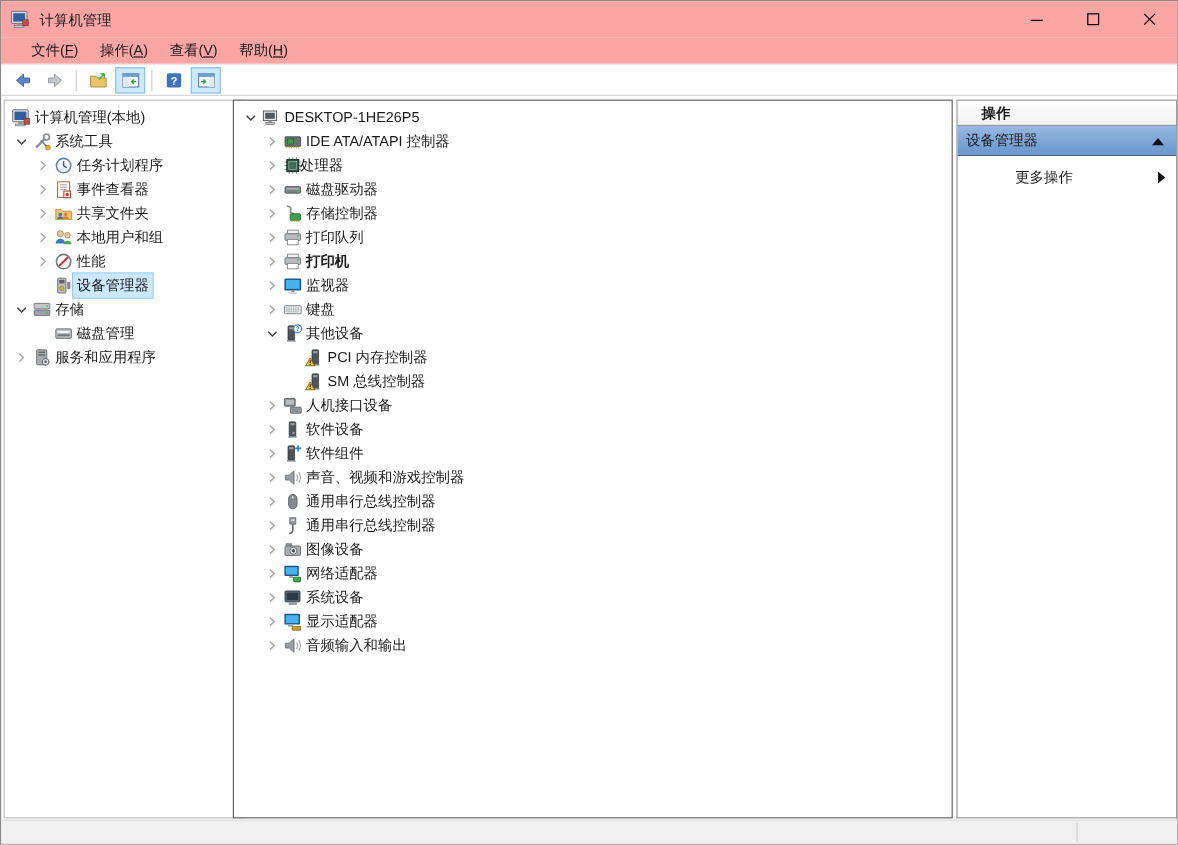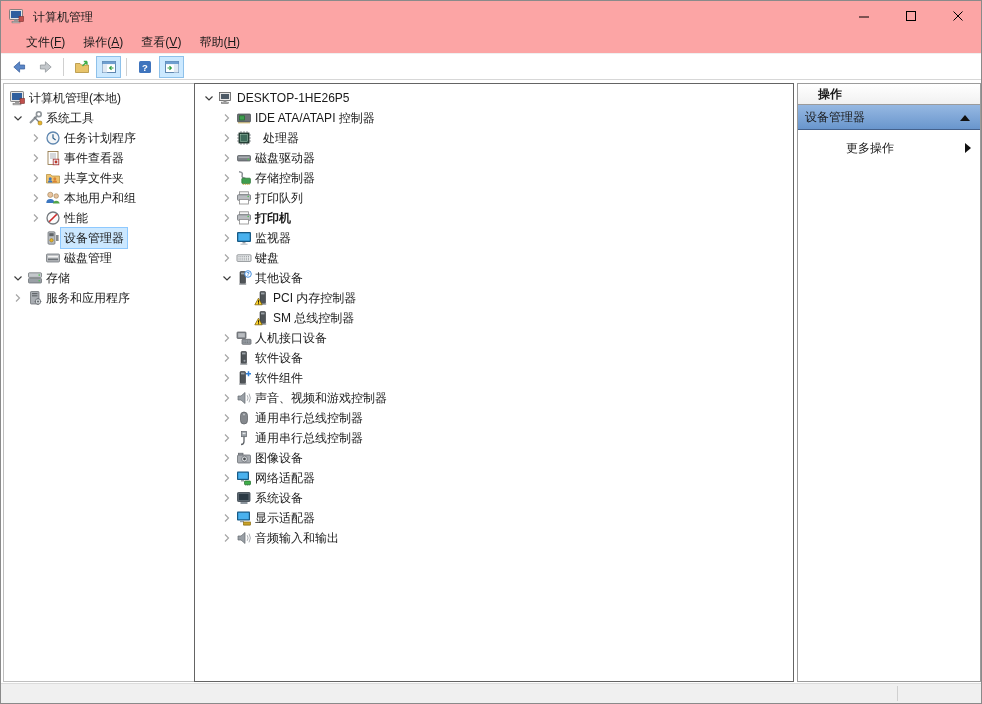--- a/index.html
+++ b/index.html
@@ -230,38 +230,38 @@
         <div class="tree-row">
           <span class="tree-icon" style="left: 41px;"><svg width="16" height="16" viewBox="0 0 16 16">
               <rect x="3" y="1.8" width="7" height="12.4" rx="1" fill="#b9bcc0" stroke="#63686d" stroke-width="0.7"></rect>
               <rect x="4.3" y="3.2" width="4.4" height="3" fill="#5f6468"></rect>
               <circle cx="6.5" cy="10.3" r="1.7" fill="#e8b427" stroke="#8a6d12" stroke-width="0.5"></circle>
               <rect x="11" y="5" width="2.6" height="6" fill="#85898e"></rect>
             </svg></span>
           <span class="tree-label selected" style="left: 57px;">设备管理器</span>
         </div>
         <div class="tree-row">
-          <span class="tree-icon" style="left: 41px;"><svg width="16" height="16" viewBox="0 0 16 16">
-              <rect x="1.5" y="4" width="13" height="8" rx="1" fill="#b9bcc0" stroke="#63686d" stroke-width="0.7"></rect>
-              <rect x="3" y="5.8" width="10" height="1.6" fill="#f4f4f4"></rect>
-              <rect x="3" y="8.6" width="10" height="1.6" fill="#6d7277"></rect>
-            </svg></span>
-          <span class="tree-label" style="left: 57px;">磁盘管理</span>
-        </div>
-        <div class="tree-row">
           <span class="tree-arrow" style="left: 6px;"><svg width="16" height="16" viewBox="0 0 16 16">
               <polyline points="4.5,6.5 8,10 11.5,6.5" fill="none" stroke="#3c3c3c" stroke-width="1.2"></polyline>
             </svg></span>
           <span class="tree-icon" style="left: 23px;"><svg width="16" height="16" viewBox="0 0 16 16">
               <rect x="1.5" y="2.8" width="13" height="4.6" rx="0.8" fill="#c4c8cc" stroke="#63686d" stroke-width="0.7"></rect>
               <circle cx="12.2" cy="5.1" r="0.8" fill="#51c153"></circle>
               <rect x="1.5" y="8.4" width="13" height="4.6" rx="0.8" fill="#9aa0a6" stroke="#63686d" stroke-width="0.7"></rect>
               <circle cx="12.2" cy="10.7" r="0.8" fill="#51c153"></circle>
             </svg></span>
           <span class="tree-label" style="left: 39px;">存储</span>
+        </div>
+        <div class="tree-row">
+          <span class="tree-icon" style="left: 41px;"><svg width="16" height="16" viewBox="0 0 16 16">
+              <rect x="1.5" y="4" width="13" height="8" rx="1" fill="#b9bcc0" stroke="#63686d" stroke-width="0.7"></rect>
+              <rect x="3" y="5.8" width="10" height="1.6" fill="#f4f4f4"></rect>
+              <rect x="3" y="8.6" width="10" height="1.6" fill="#6d7277"></rect>
+            </svg></span>
+          <span class="tree-label" style="left: 57px;">磁盘管理</span>
         </div>
         <div class="tree-row">
           <span class="tree-arrow" style="left: 6px;"><svg width="16" height="16" viewBox="0 0 16 16">
               <polyline points="6,4.5 9.5,8 6,11.5" fill="none" stroke="#a6a6a6" stroke-width="1.2"></polyline>
             </svg></span>
           <span class="tree-icon" style="left: 23px;"><svg width="16" height="16" viewBox="0 0 16 16">
               <rect x="3.5" y="1.5" width="8.5" height="12.5" rx="0.8" fill="#a9adb2" stroke="#62666a" stroke-width="0.7"></rect>
               <rect x="5" y="3" width="5.5" height="1.2" fill="#62666a"></rect>
               <rect x="5" y="5.2" width="5.5" height="1.2" fill="#62666a"></rect>
               <circle cx="11" cy="11.5" r="2.8" fill="#d4d8db" stroke="#5f6368" stroke-width="0.7"></circle>
@@ -300,21 +300,21 @@
         </div>
         <div class="tree-row">
           <span class="tree-arrow" style="left: 24px;"><svg width="16" height="16" viewBox="0 0 16 16">
               <polyline points="6,4.5 9.5,8 6,11.5" fill="none" stroke="#a6a6a6" stroke-width="1.2"></polyline>
             </svg></span>
           <span class="tree-icon" style="left: 41px;"><svg width="16" height="16" viewBox="0 0 16 16">
               <path d="M5 1 v2.2 M8 1 v2.2 M11 1 v2.2 M5 12.8 v2.2 M8 12.8 v2.2 M11 12.8 v2.2 M1 5 h2.2 M1 8 h2.2 M1 11 h2.2 M12.8 5 h2.2 M12.8 8 h2.2 M12.8 11 h2.2" stroke="#8a8f94" stroke-width="0.9"></path>
               <rect x="3" y="3" width="10" height="10" fill="#2f4f45" stroke="#16281f" stroke-width="0.8"></rect>
               <rect x="4.7" y="4.7" width="6.6" height="6.6" fill="#3f6b5b" stroke="#a8d0b8" stroke-width="0.5"></rect>
             </svg></span>
-          <span class="tree-label" style="left: 65px; font-family: Liberation Serif, serif;">处理器</span>
+          <span class="tree-label" style="left: 52px; font-family: Liberation Serif, serif;">处理器</span>
         </div>
         <div class="tree-row">
           <span class="tree-arrow" style="left: 24px;"><svg width="16" height="16" viewBox="0 0 16 16">
               <polyline points="6,4.5 9.5,8 6,11.5" fill="none" stroke="#a6a6a6" stroke-width="1.2"></polyline>
             </svg></span>
           <span class="tree-icon" style="left: 41px;"><svg width="16" height="16" viewBox="0 0 16 16">
               <rect x="1.5" y="5.5" width="13" height="5.5" rx="1" fill="#7d8287" stroke="#4e5256" stroke-width="0.7"></rect>
               <rect x="2.5" y="6.5" width="11" height="1.6" fill="#a9adb2"></rect>
               <circle cx="12.4" cy="9.4" r="0.9" fill="#51c153"></circle>
             </svg></span>

